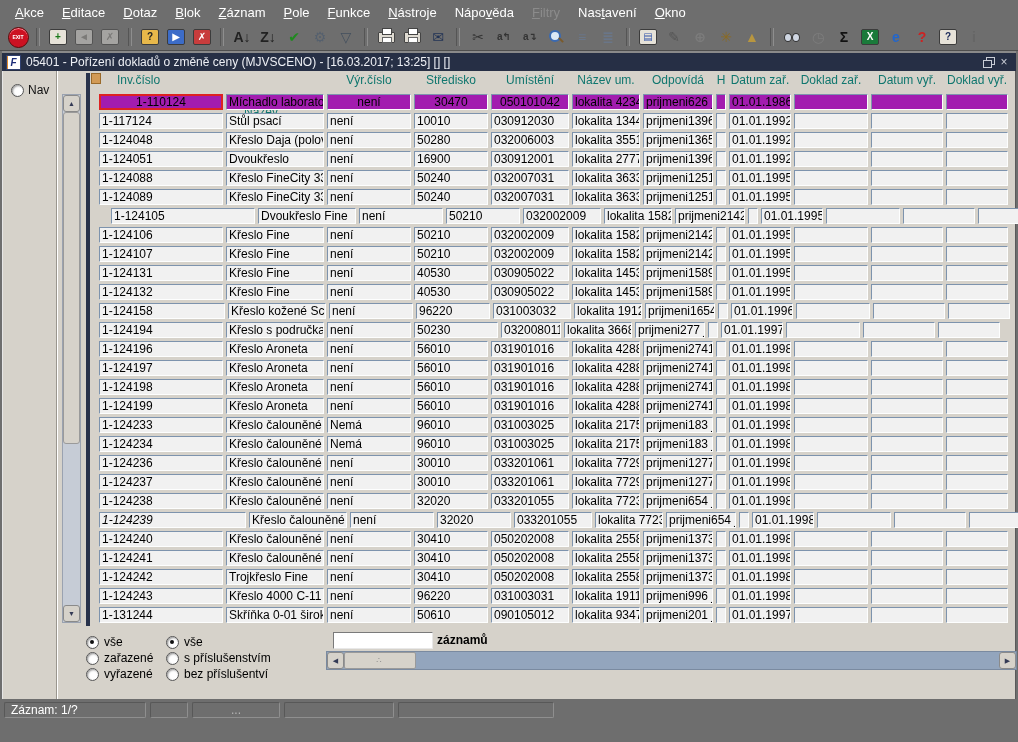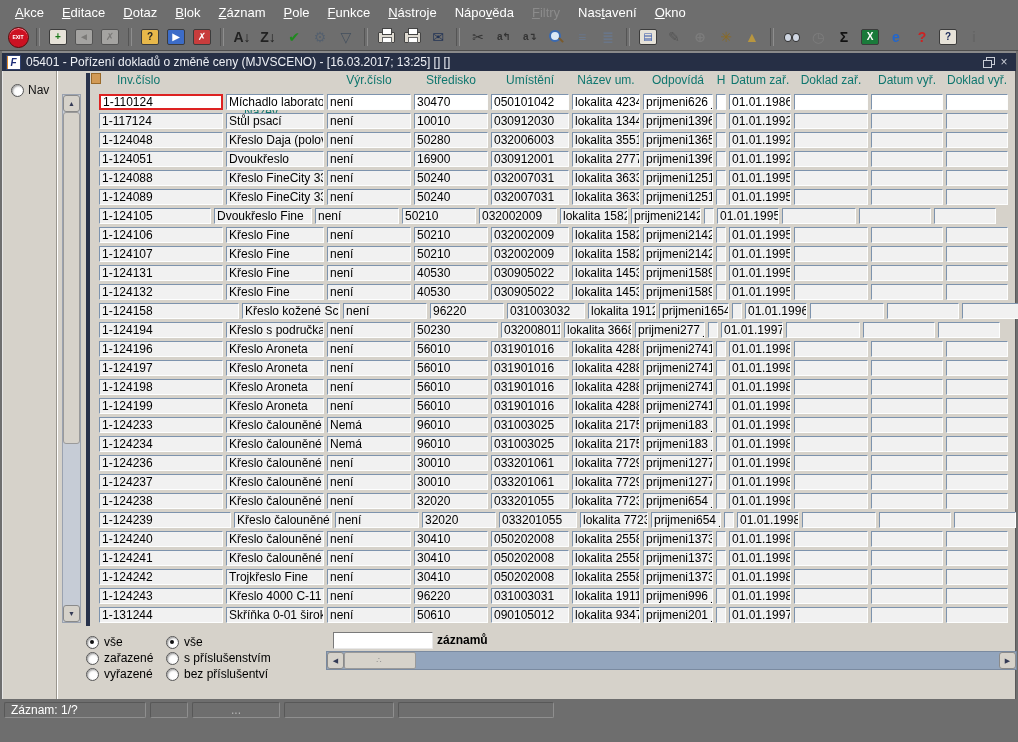--- a/index.html
+++ b/index.html
@@ -61,21 +61,21 @@
   .blockind{position:absolute;left:88px;top:2px;width:8px;height:9px;background:#d29a55;border:1px solid #9a6a2a;}
 
   
   .thead{position:absolute;left:96px;top:2px;display:flex;gap:3px;}
   .th{font-size:12px;font-weight:normal;color:#0f766e;text-align:center;white-space:nowrap;overflow:visible;}
   .th.left{text-align:left;padding-left:18px;box-sizing:border-box;}
   .tbody{position:absolute;left:96px;top:23px;}
   .trow{display:flex;gap:3px;margin-bottom:3px;height:16px;}
   .td{box-sizing:border-box;height:16px;background:#f1f1f1;border:1px solid;border-color:#7d93ad #fdfefe #fdfefe #7d93ad;
       font-size:12px;color:#000;padding:0 2px;line-height:14px;white-space:nowrap;overflow:hidden;}
-  .trow.cur .td{background:#ffffff;}
+  .trow.cur .td{background:#a21caf;text-align:center;}
   .td.focus{border:2px solid #d22;line-height:12px;}
 
   
   .rgroup{position:absolute;font-size:12px;color:#000;}
   .ropt{display:flex;align-items:center;gap:5px;height:16px;white-space:nowrap;}
   .recinput{position:absolute;left:330px;top:561px;width:94px;height:15px;background:#fff;border:1px solid;border-color:#7a7a7a #e8e8e8 #e8e8e8 #7a7a7a;font-size:12px;padding:0 2px;}
   .reclabel{position:absolute;left:434px;top:562px;font-size:12px;font-weight:bold;color:#000;}
 
   
   .hscroll{position:absolute;left:323px;top:580px;width:689px;height:17px;background:#93a5bd;border:1px solid #7a8aa0;}
@@ -345,21 +345,21 @@
             <span class="td" style="width: 78px;">032007031</span>
             <span class="td" style="width: 68px;">lokalita 3633</span>
             <span class="td" style="width: 70px;">prijmeni1251 jm</span>
             <span class="td" style="width: 10px;"></span>
             <span class="td" style="width: 62px;">01.01.1995</span>
             <span class="td" style="width: 74px;"></span>
             <span class="td" style="width: 72px;"></span>
             <span class="td" style="width: 62px;"></span>
           </div>
           <div class="trow">
-            <span class="td" style="width: 112px;">1-124105</span>
+            <span class="td" style="width: 144px; margin-left: 12px;">1-124105</span>
             <span class="td" style="width: 98px;">Dvoukřeslo Fine</span>
             <span class="td" style="width: 84px;">není</span>
             <span class="td" style="width: 74px;">50210</span>
             <span class="td" style="width: 78px;">032002009</span>
             <span class="td" style="width: 68px;">lokalita 1582</span>
             <span class="td" style="width: 70px;">prijmeni2142 jm</span>
             <span class="td" style="width: 10px;"></span>
             <span class="td" style="width: 62px;">01.01.1995</span>
             <span class="td" style="width: 74px;"></span>
             <span class="td" style="width: 72px;"></span>
@@ -415,21 +415,21 @@
             <span class="td" style="width: 78px;">030905022</span>
             <span class="td" style="width: 68px;">lokalita 1453</span>
             <span class="td" style="width: 70px;">prijmeni1589 jm</span>
             <span class="td" style="width: 10px;"></span>
             <span class="td" style="width: 62px;">01.01.1995</span>
             <span class="td" style="width: 74px;"></span>
             <span class="td" style="width: 72px;"></span>
             <span class="td" style="width: 62px;"></span>
           </div>
           <div class="trow">
-            <span class="td" style="width: 140px;">1-124158</span>
+            <span class="td" style="width: 126px;">1-124158</span>
             <span class="td" style="width: 98px;">Křeslo kožené Scan</span>
             <span class="td" style="width: 84px;">není</span>
             <span class="td" style="width: 74px;">96220</span>
             <span class="td" style="width: 78px;">031003032</span>
             <span class="td" style="width: 68px;">lokalita 1912</span>
             <span class="td" style="width: 70px;">prijmeni1654 jm</span>
             <span class="td" style="width: 10px;"></span>
             <span class="td" style="width: 62px;">01.01.1996</span>
             <span class="td" style="width: 74px;"></span>
             <span class="td" style="width: 72px;"></span>
@@ -569,21 +569,21 @@
             <span class="td" style="width: 78px;">033201055</span>
             <span class="td" style="width: 68px;">lokalita 7723</span>
             <span class="td" style="width: 70px;">prijmeni654 jme</span>
             <span class="td" style="width: 10px;"></span>
             <span class="td" style="width: 62px;">01.01.1998</span>
             <span class="td" style="width: 74px;"></span>
             <span class="td" style="width: 72px;"></span>
             <span class="td" style="width: 62px;"></span>
           </div>
           <div class="trow">
-            <span class="td" style="width: 132px;">1-124239</span>
+            <span class="td" style="width: 147px; font-style: italic;">1-124239</span>
             <span class="td" style="width: 98px;">Křeslo čalouněné O</span>
             <span class="td" style="width: 84px;">není</span>
             <span class="td" style="width: 74px;">32020</span>
             <span class="td" style="width: 78px;">033201055</span>
             <span class="td" style="width: 68px;">lokalita 7723</span>
             <span class="td" style="width: 70px;">prijmeni654 jme</span>
             <span class="td" style="width: 10px;"></span>
             <span class="td" style="width: 62px;">01.01.1998</span>
             <span class="td" style="width: 74px;"></span>
             <span class="td" style="width: 72px;"></span>

